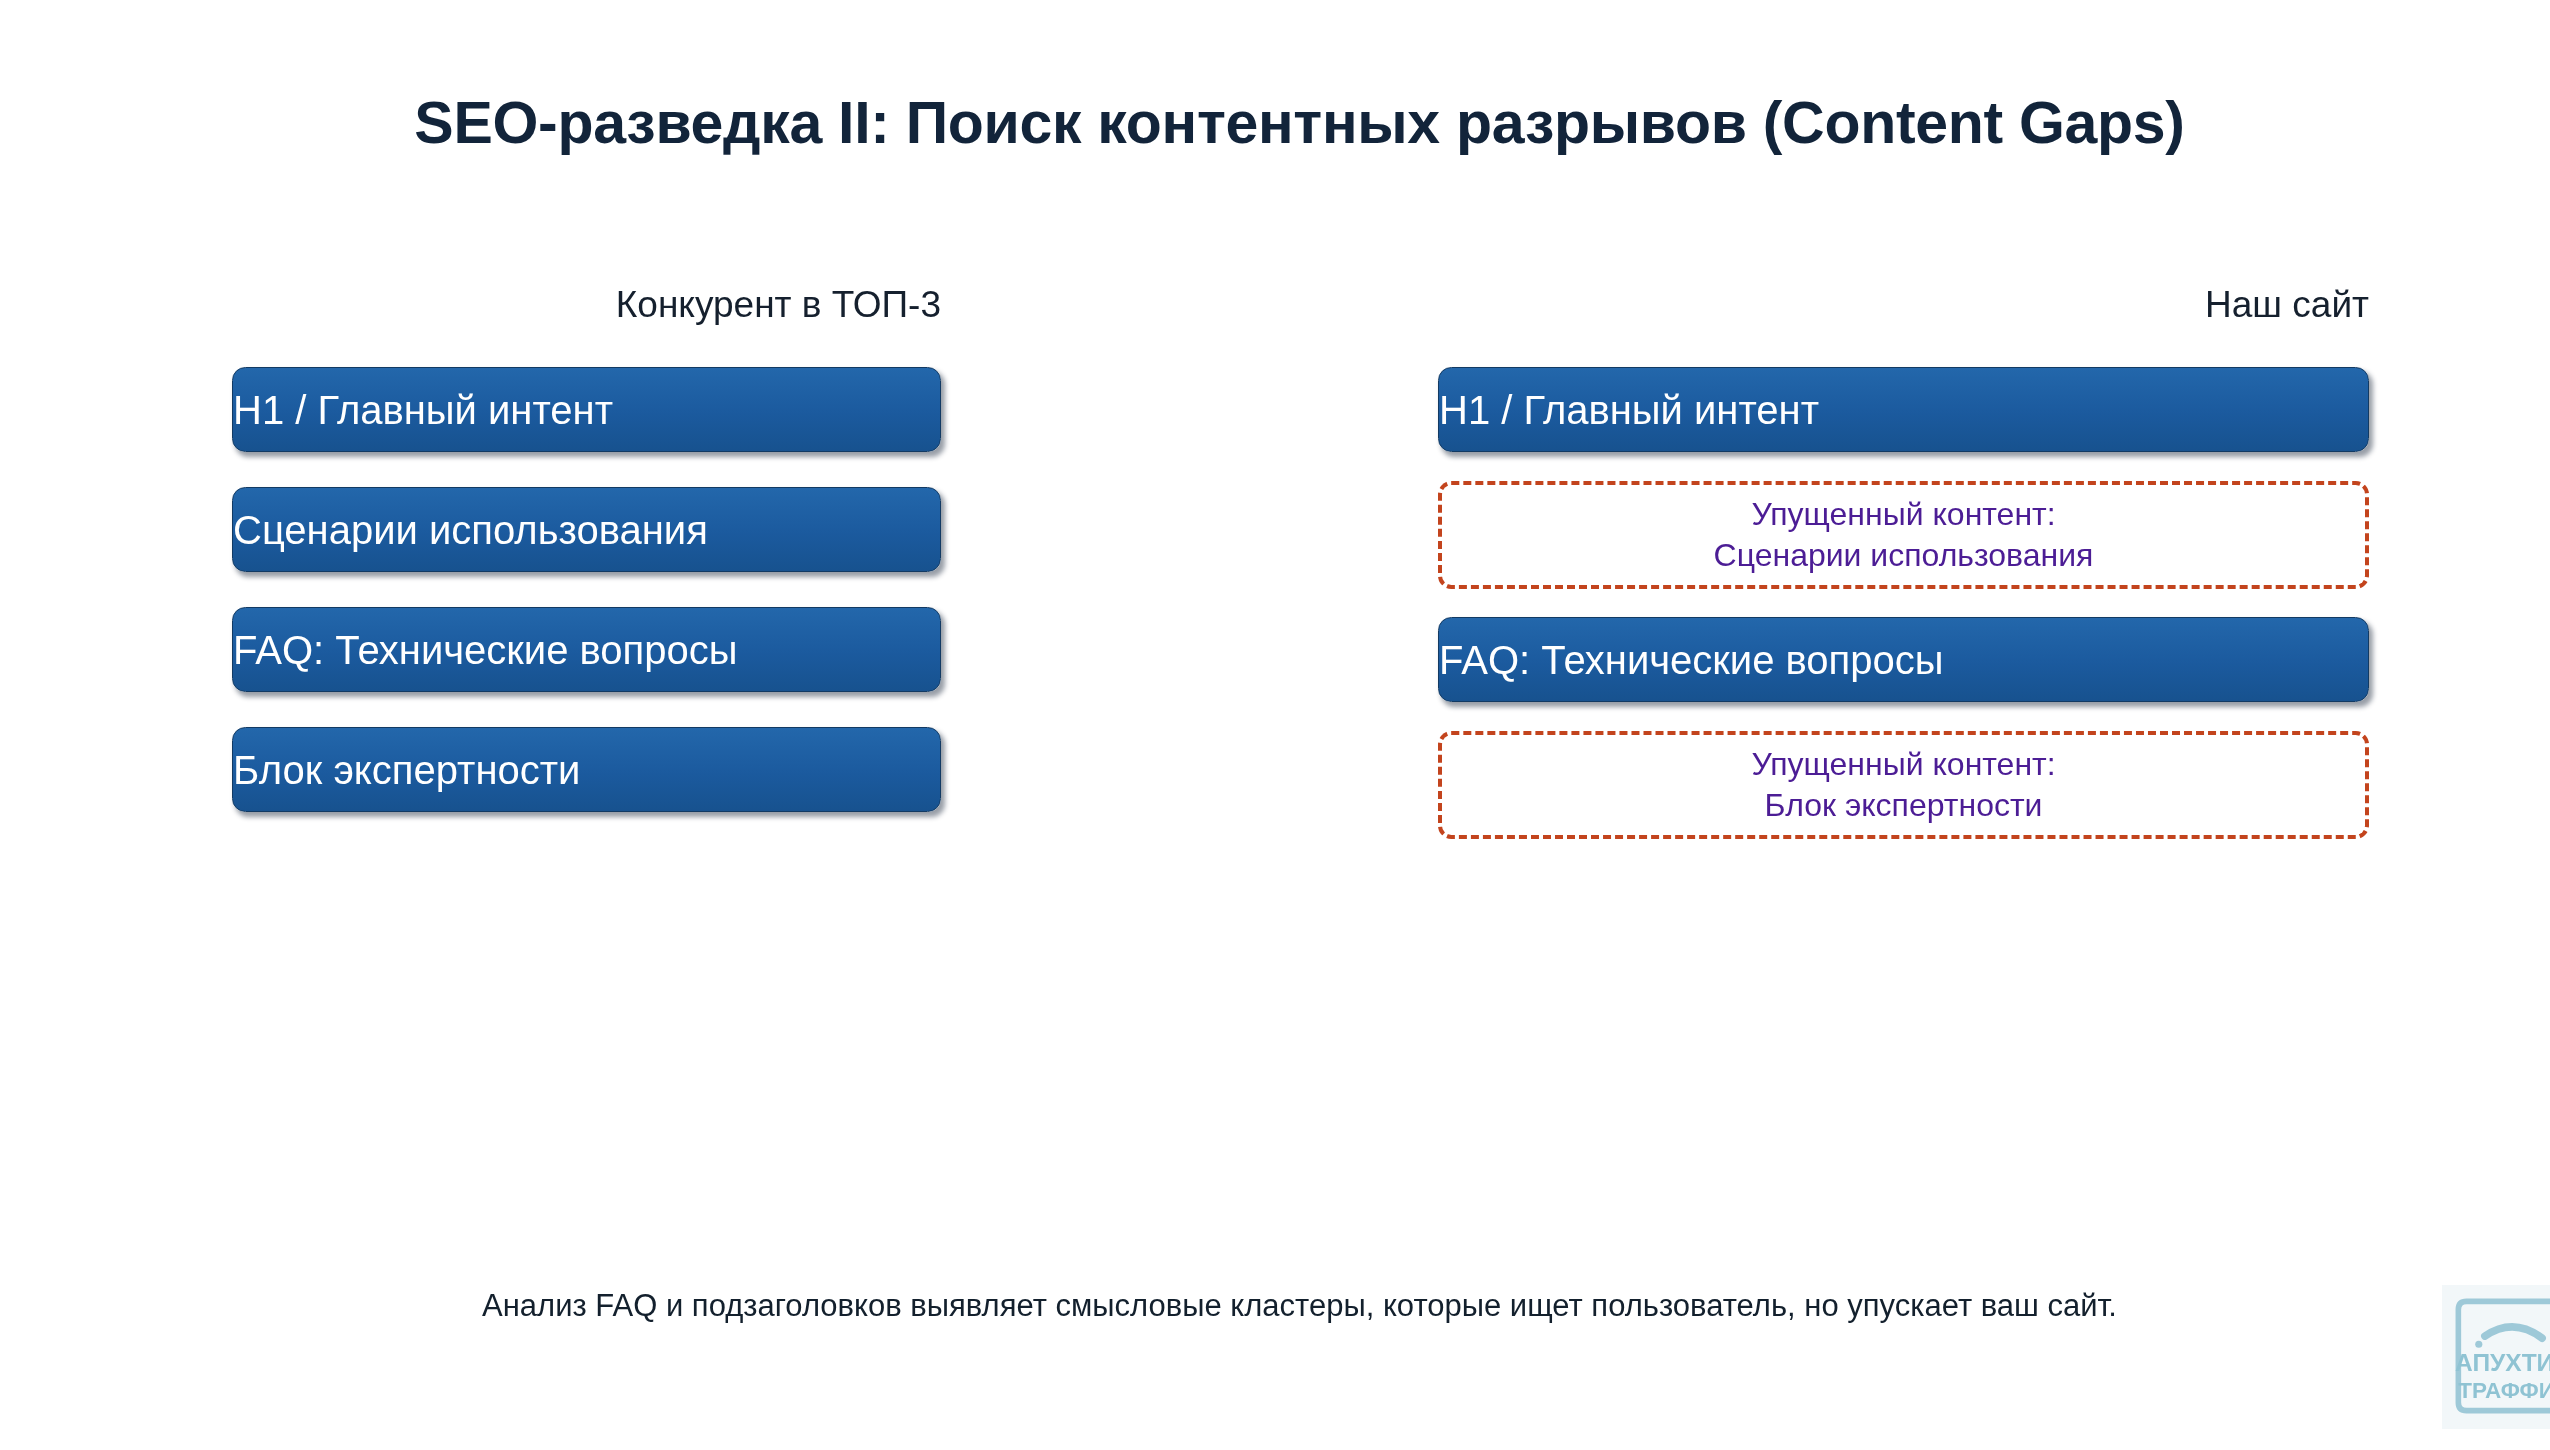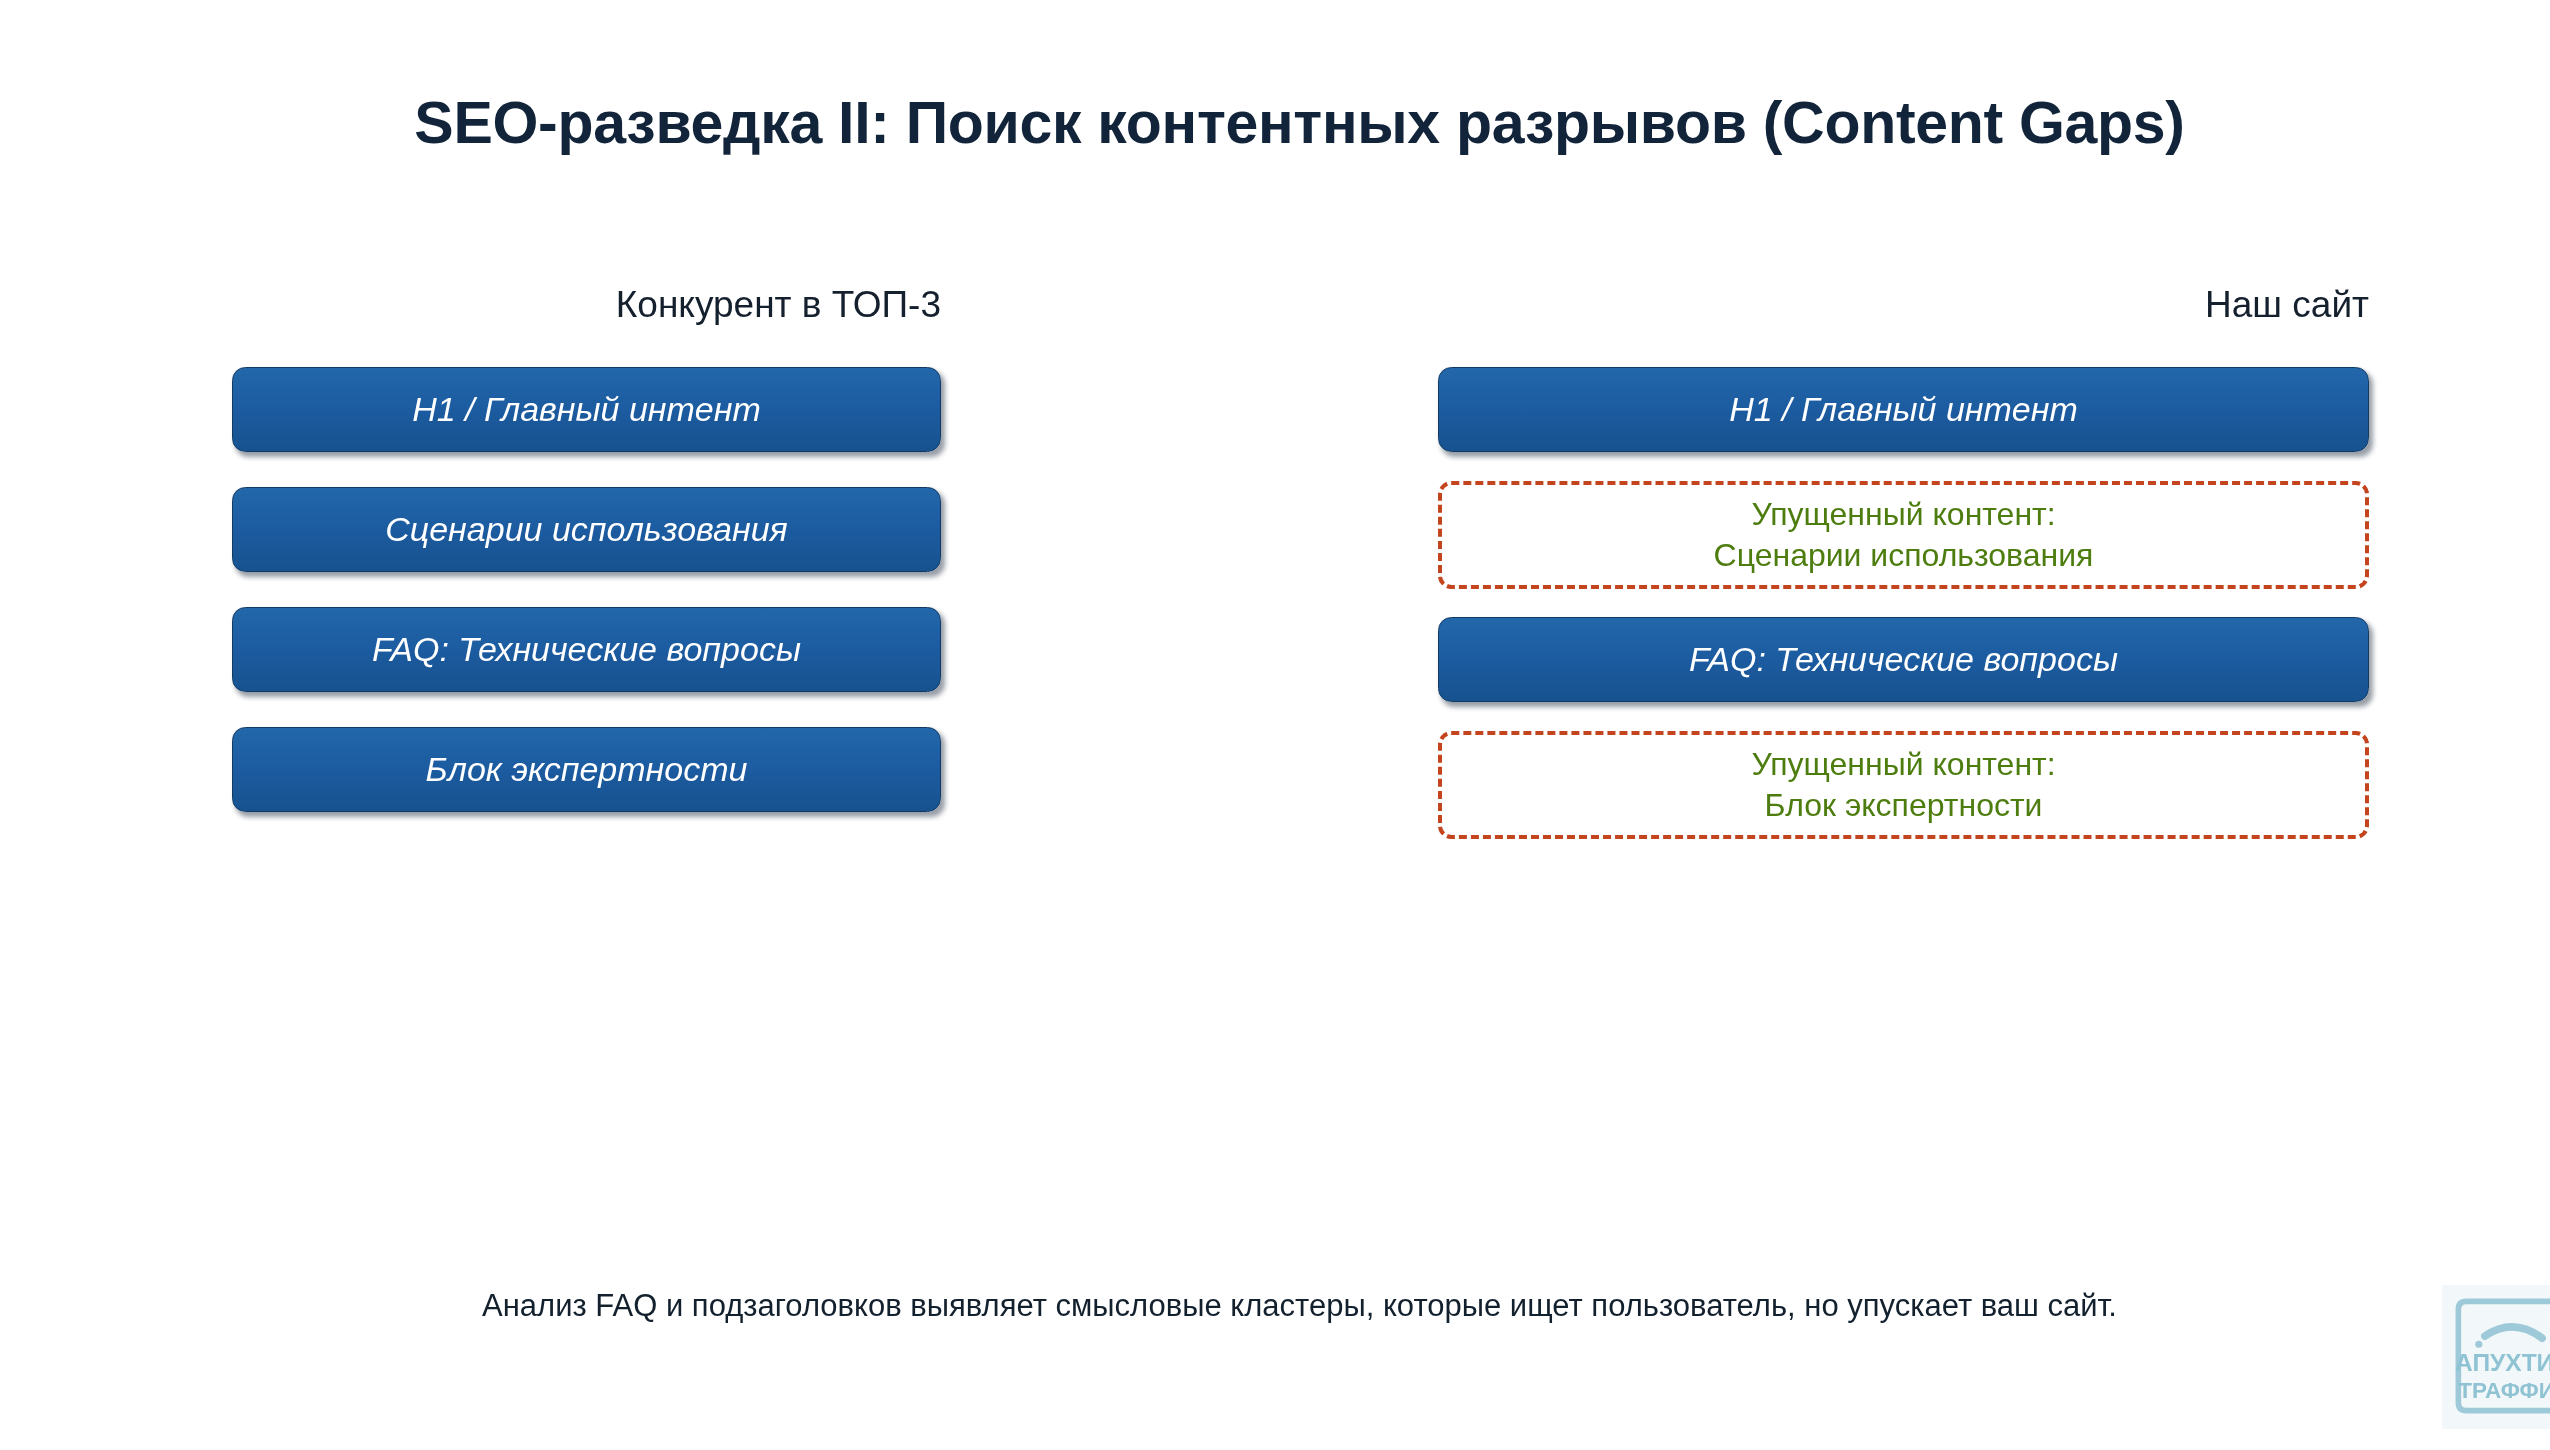--- a/index.html
+++ b/index.html
@@ -68,42 +68,40 @@
 
   
   .block {
     position: relative;
     border-radius: 13.3px;
     background: linear-gradient(180deg, #2367ab 0%, #1b5a9e 55%, #17528f 100%);
     box-shadow: 3.1px 4.1px 5.1px rgba(10,25,45,0.42);
     border: 1.5px solid #123a63;
     display: flex;
     align-items: center;
-    justify-content: center;
     color: #ffffff;
-    font-size: 34px;
+    font-size: 40px;
     line-height: 1.15;
     text-align: center;
     box-sizing: border-box;
-    font-style: italic;
   }
   .left .block  { height: 85px; margin-bottom: 35px; }
   .right .block { height: 85px; margin-bottom: 28.6px; }
 
   
   .gap-block {
     position: relative;
     border-radius: 13.3px;
     background: #ffffff;
     border: 4.6px dashed #c3441d;
     display: flex;
     flex-direction: column;
     align-items: center;
     justify-content: center;
-    color: #4d7c0f;
+    color: #4c1d95;
     font-size: 32px;
     line-height: 1.28;
     text-align: center;
     box-sizing: border-box;
     height: 108px;
     margin-bottom: 28.6px;
   }
   .gap-block .line { display: block; }
 
   

